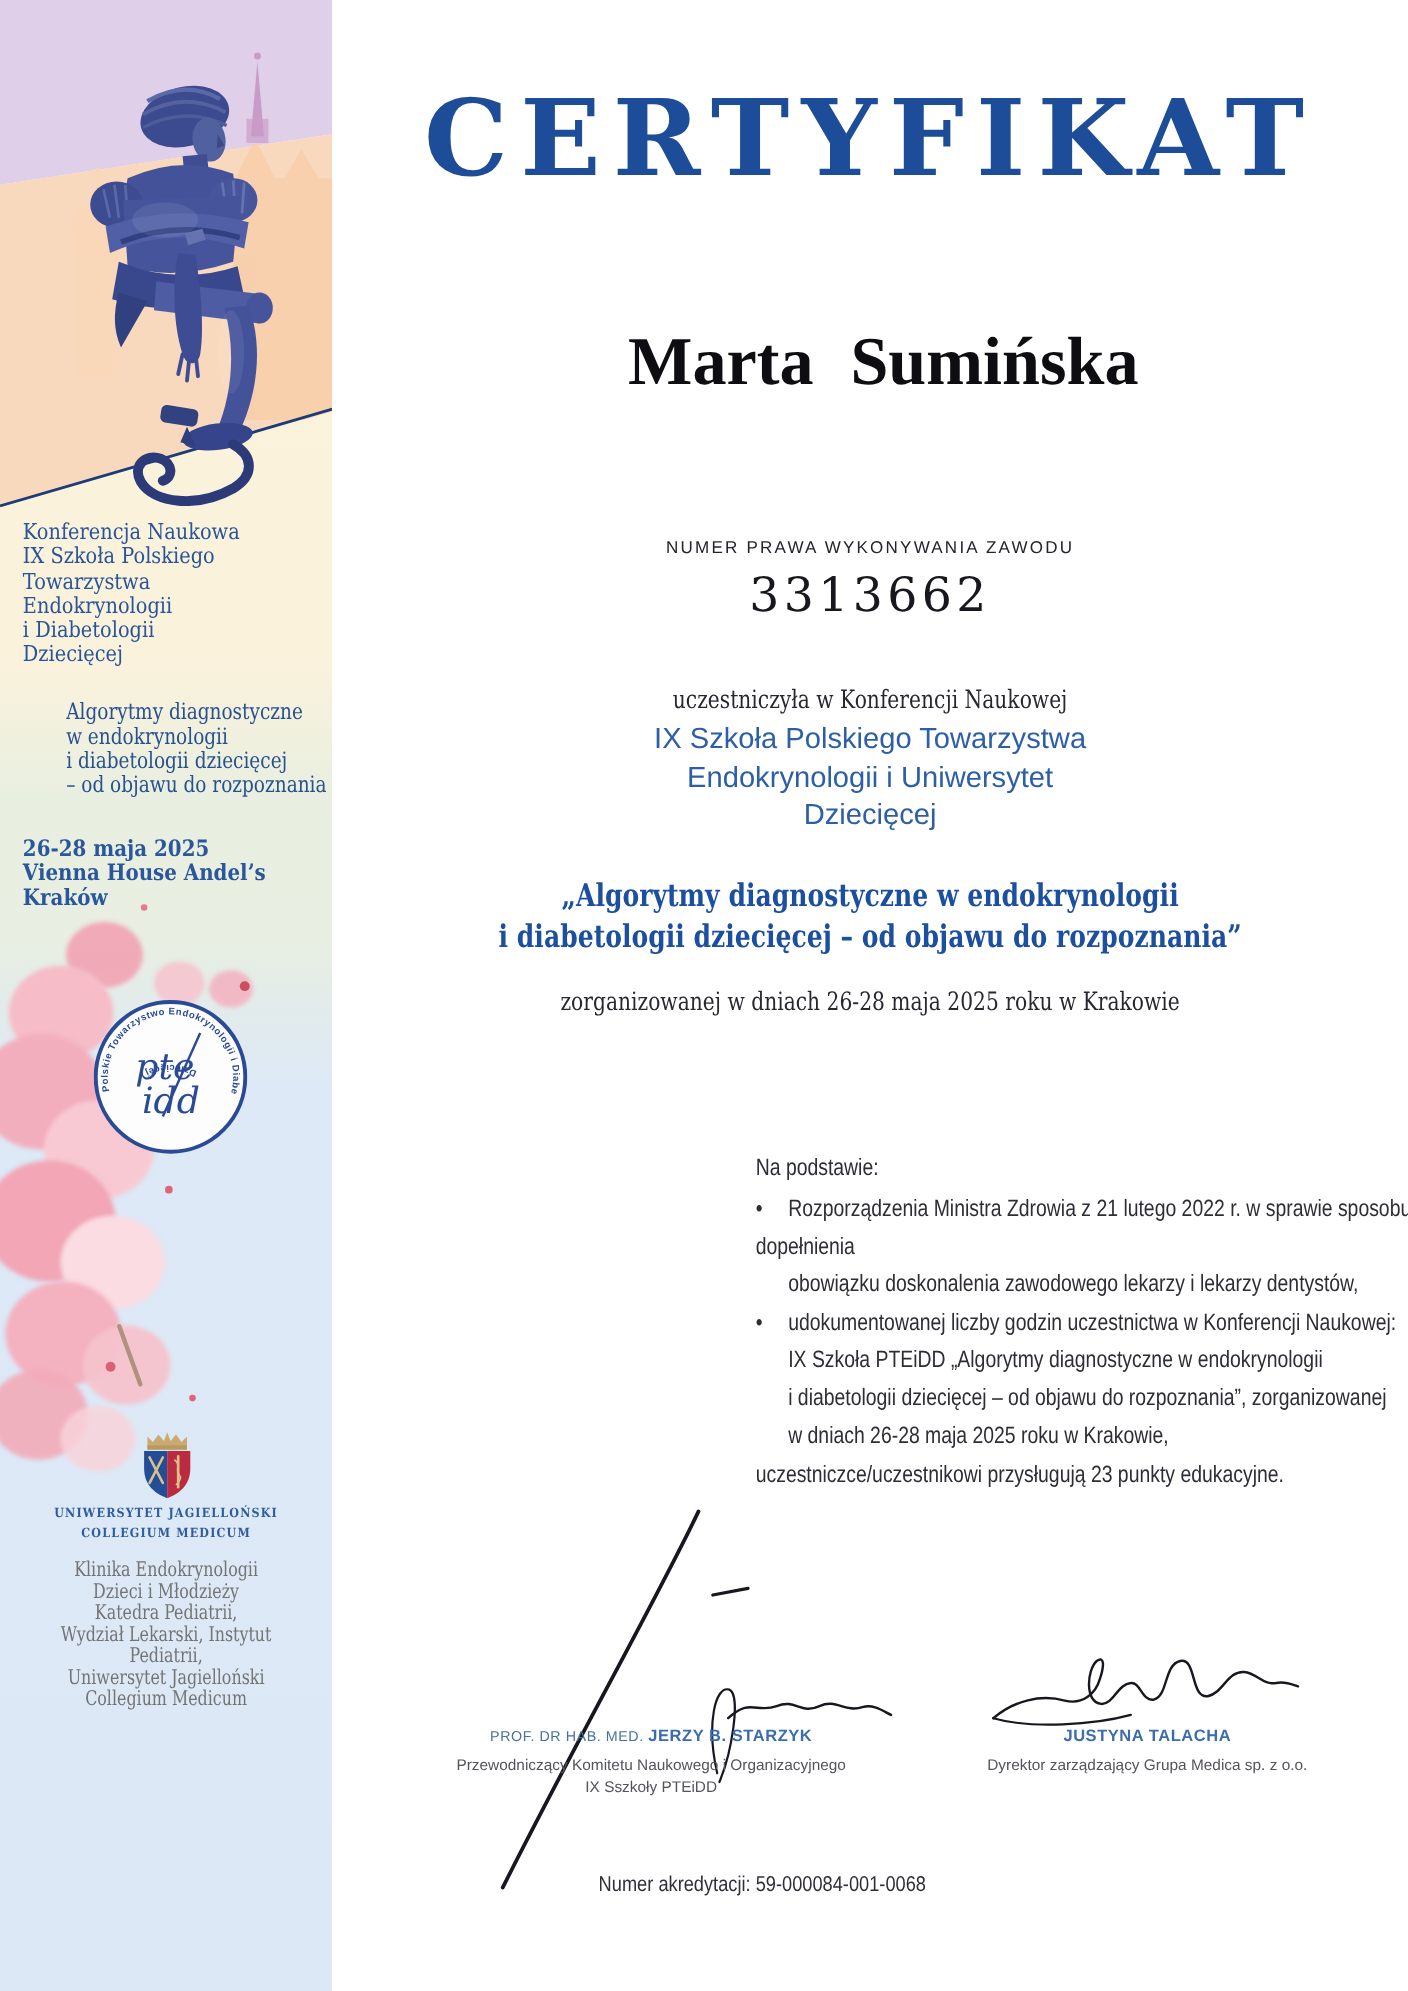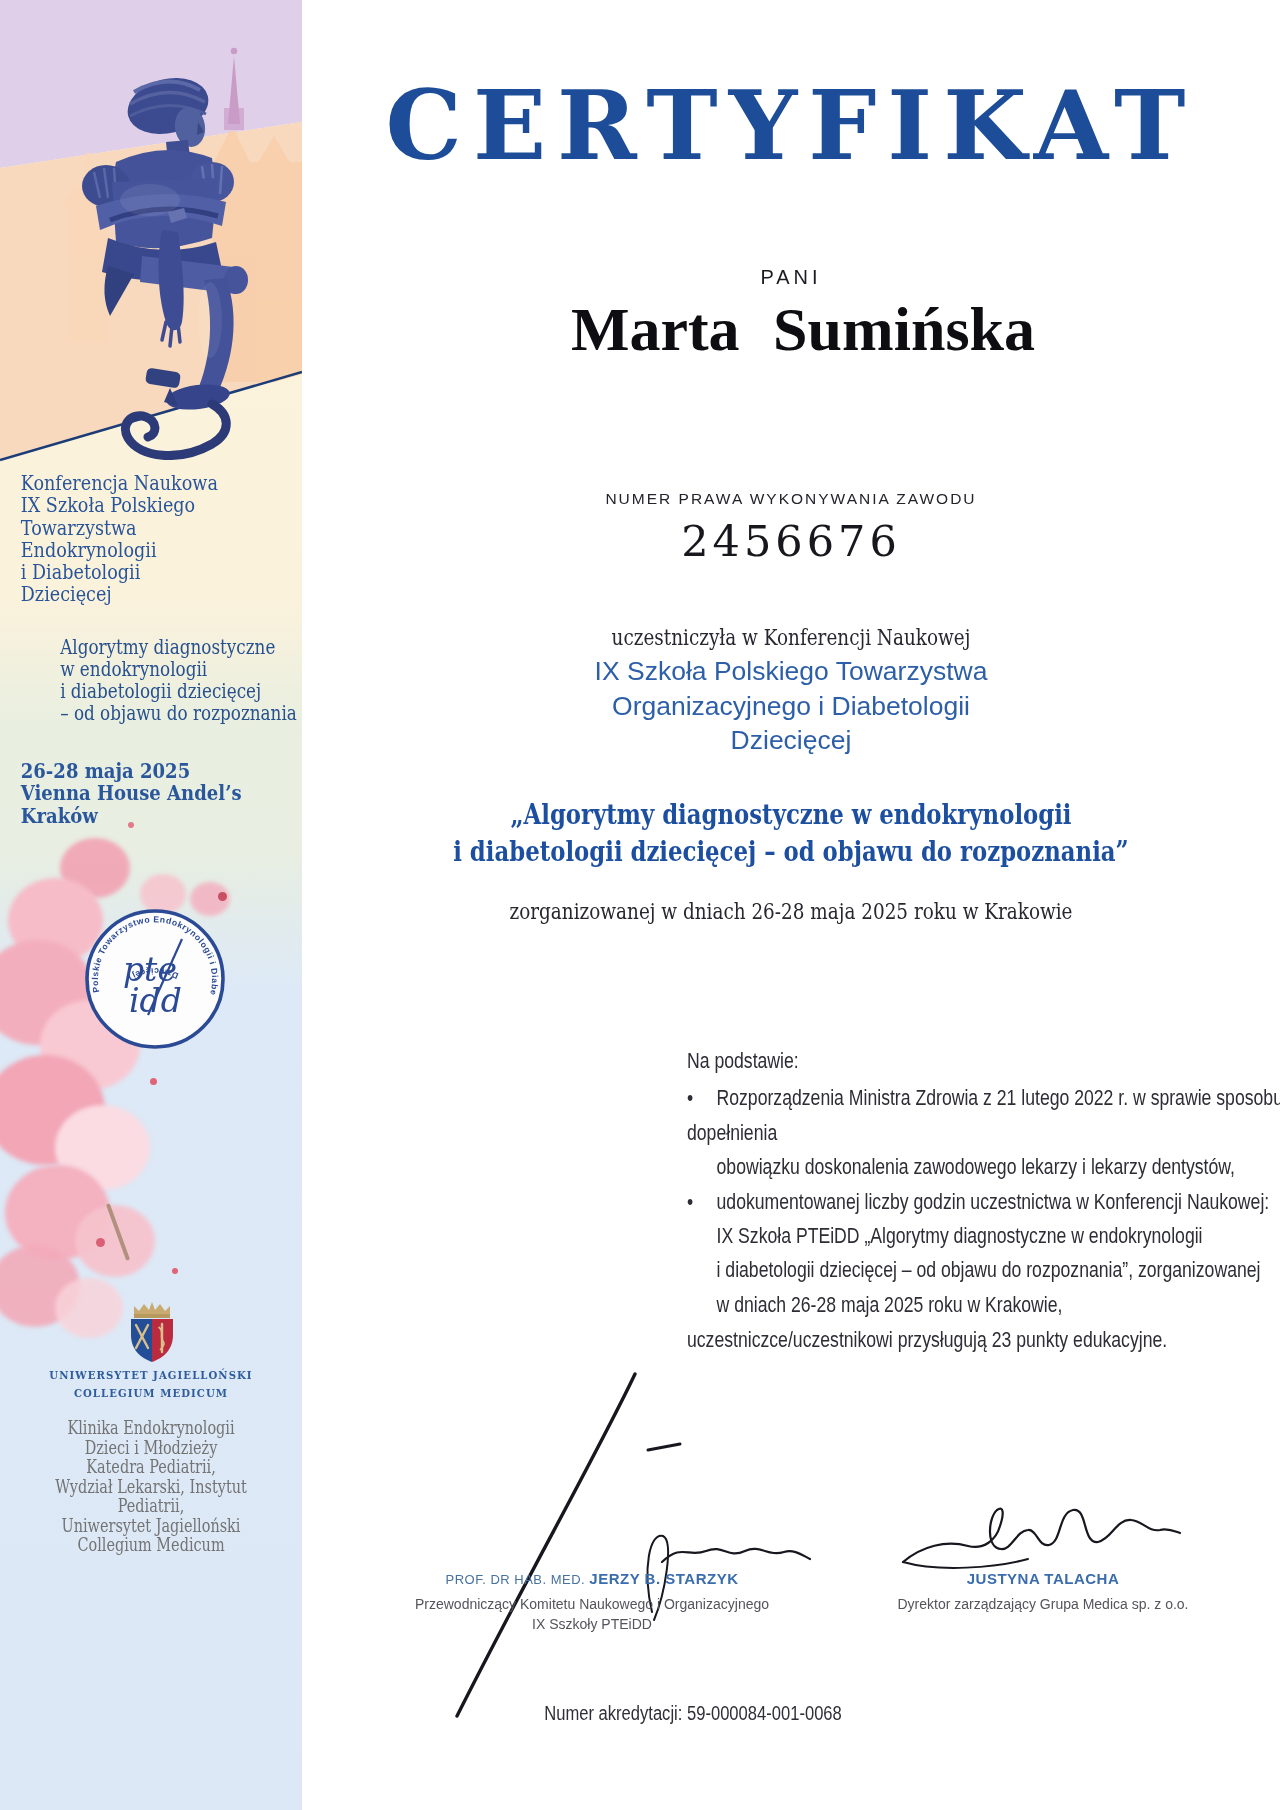--- a/index.html
+++ b/index.html
@@ -226,32 +226,31 @@
       <span class="sb-line">Katedra Pediatrii,</span>
       <span class="sb-line">Wydział Lekarski, Instytut Pediatrii,</span>
       <span class="sb-line">Uniwersytet Jagielloński</span>
       <span class="sb-line">Collegium Medicum</span>
     </div>
   </div>
 
   <div class="main">
 
     <div class="ctr title">CERTYFIKAT</div>
-    <div class="ctr salutation">PANI</div>
     <div class="ctr recipient">Marta  Sumińska</div>
     <div class="ctr license-label">NUMER PRAWA WYKONYWANIA ZAWODU</div>
-    <div class="ctr license-number">2456676</div>
+    <div class="ctr license-number">3313662</div>
 
     <div class="ctr intro">
         <span class="serifline" style="display:block;">uczestniczyła w Konferencji Naukowej</span>
       </div>
 
     <div class="ctr conf-lines">
       <span style="display:block;">IX Szkoła Polskiego Towarzystwa</span>
-      <span style="display:block;">Organizacyjnego i Diabetologii</span>
+      <span style="display:block;">Endokrynologii i Uniwersytet</span>
       <span style="display:block;">Dziecięcej</span>
     </div>
 
     <div class="ctr theme-lines">
       <span class="inner">„Algorytmy diagnostyczne w endokrynologii</span>
       <span class="inner">i diabetologii dziecięcej – od objawu do rozpoznania”</span>
     </div>
 
     <div class="ctr organized">
         <span class="serifline" style="display:block;">zorganizowanej w dniach 26-28 maja 2025 roku w Krakowie</span>

